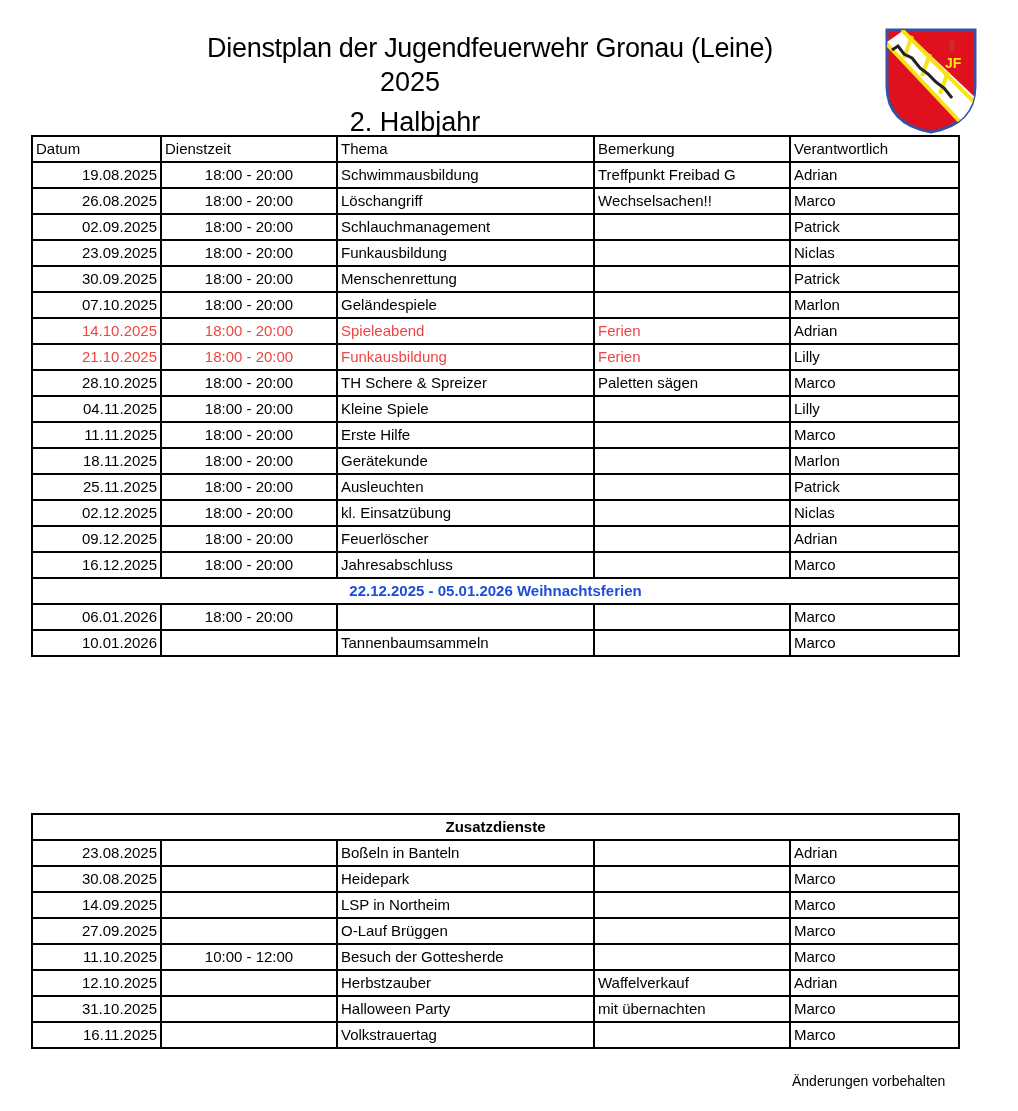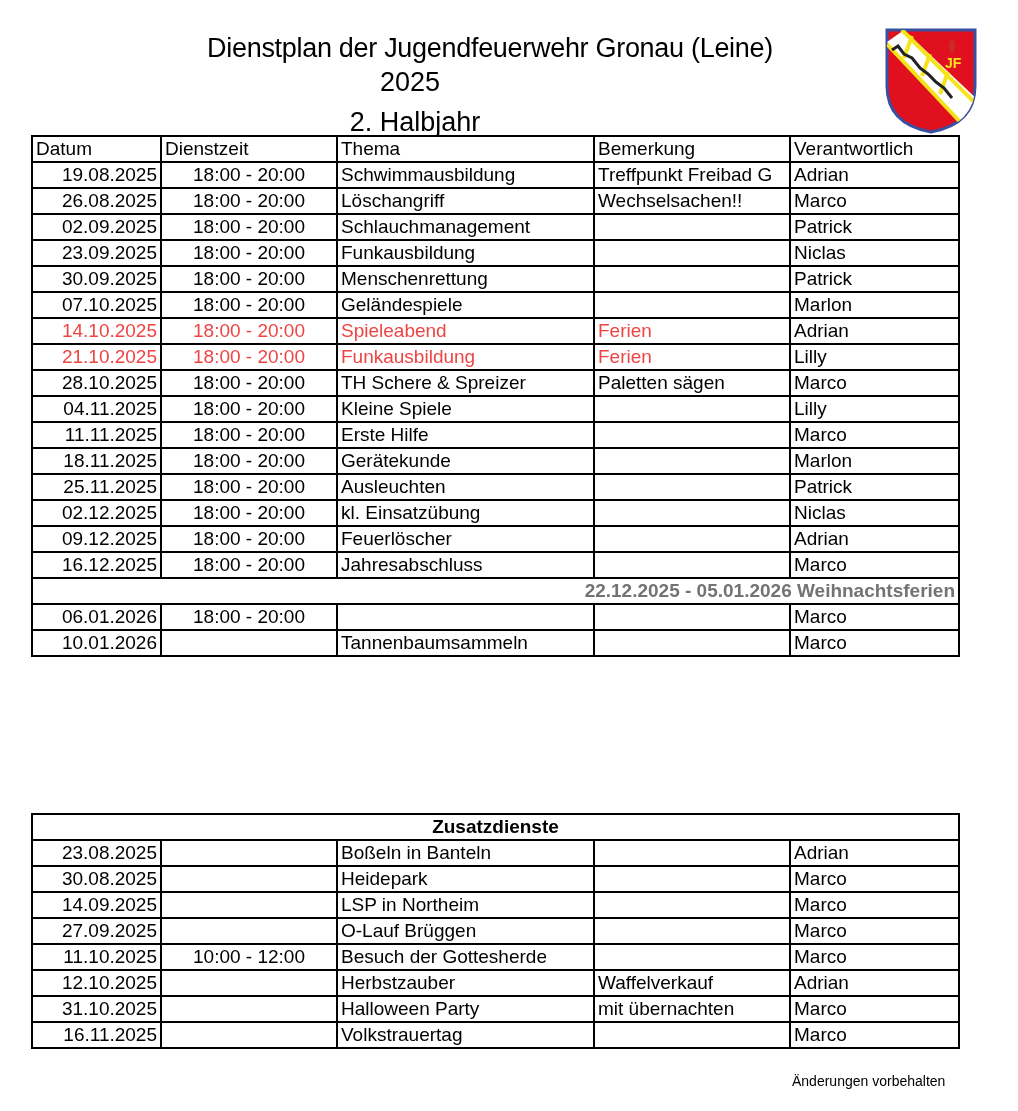--- a/index.html
+++ b/index.html
@@ -16,36 +16,36 @@
     font-size: 27px; line-height: 36px;
   }
   .half {
     position: absolute; left: 330px; top: 104px; width: 170px; text-align: center;
     font-size: 27px; line-height: 36px;
   }
   .logo { position: absolute; left: 882px; top: 24px; width: 98px; height: 112px; }
 
   table.grid {
     position: absolute; left: 31px; border-collapse: collapse; table-layout: fixed;
-    font-size: 19px;
+    font-size: 15px;
   }
   table.grid td {
     border: 2px solid #000; padding: 0 3px; height: 24.3px; line-height: 24px;
     white-space: nowrap; overflow: hidden; box-sizing: border-box;
   }
   #main { top: 135px; }
   #extra { top: 813px; }
   col.c1 { width: 129px; } col.c2 { width: 176px; } col.c3 { width: 257px; }
   col.c4 { width: 196px; } col.c5 { width: 169px; }
   td.date { text-align: right; padding-right: 4px; }
   td.time { text-align: center; }
   tr.hdr td { text-align: left; }
   tr.hdr td.date { text-align: left; }
   tr.blue td.b { color: #ef4444; }
-  tr.holiday td { text-align: right; color: #737373; font-weight: bold; margin-top: 40px; }
+  tr.holiday td { text-align: center; color: #1d4ed8; font-weight: bold; margin-top: 40px; }
   tr.section td { text-align: center; font-weight: bold; height: 24px; }
   .note {
     position: absolute; left: 792px; top: 1073px; font-size: 14px; color: #000;
   }
 </style>
 </head>
 <body>
 
 <div class="title">Dienstplan der Jugendfeuerwehr Gronau (Leine)</div>
 <div class="year">2025</div>

